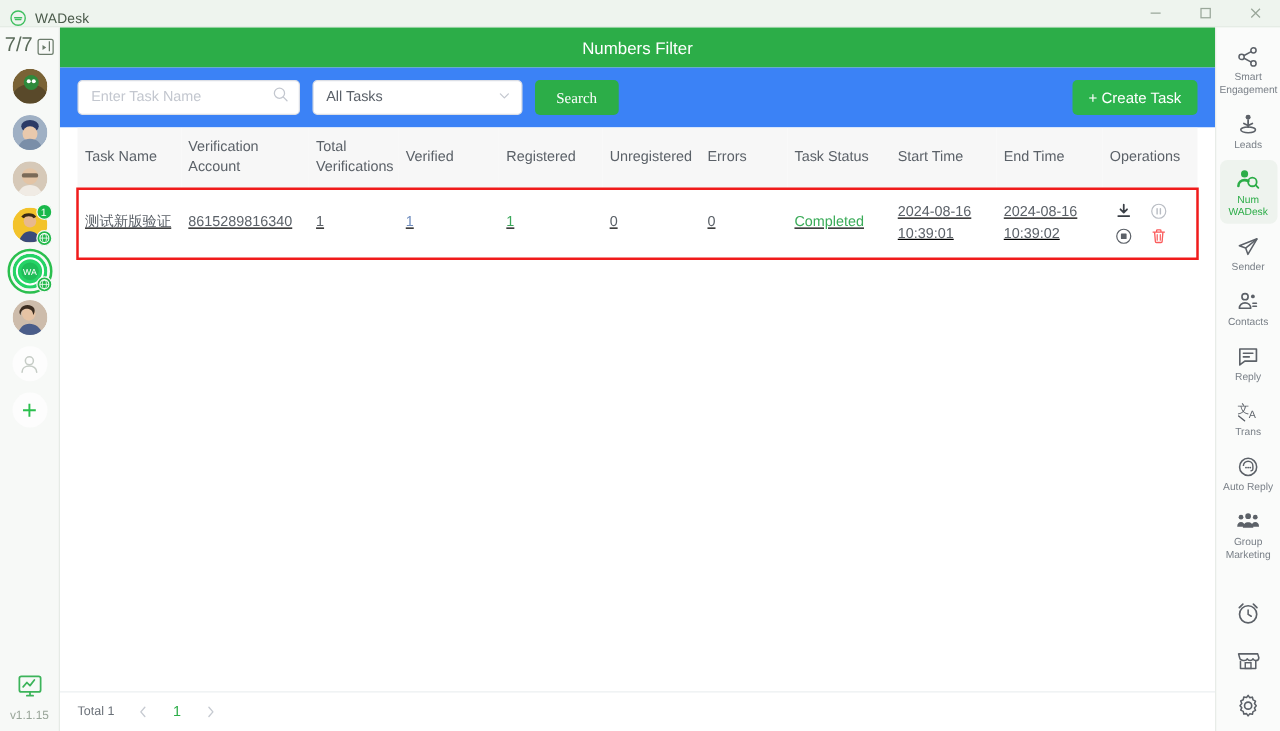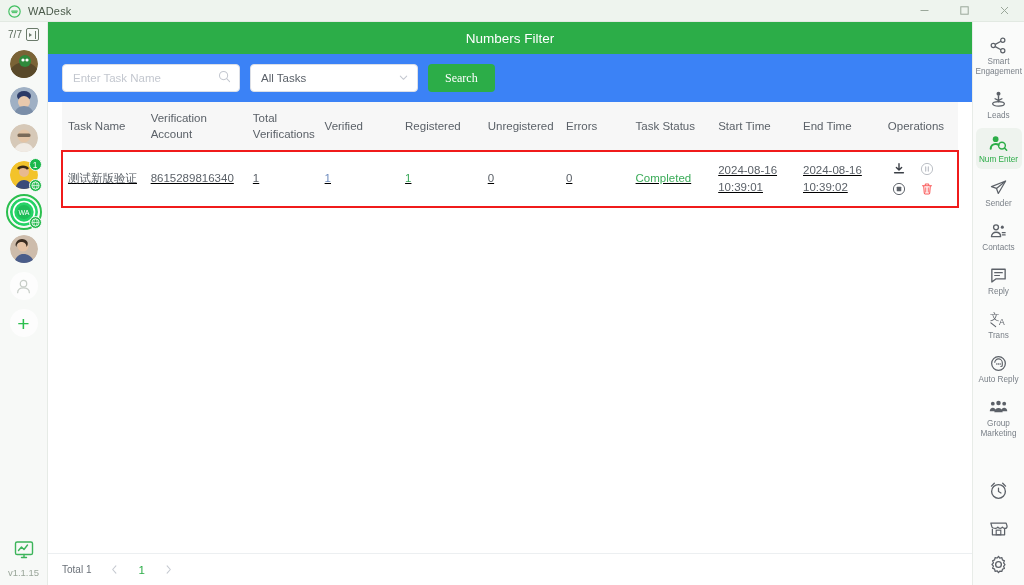--- a/index.html
+++ b/index.html
@@ -16,21 +16,21 @@
     display: flex;
     flex-direction: column;
   }
 
   
   .titlebar {
     height: 22px;
     background: #eef4ee;
     border-bottom: 1px solid #e2e9e2;
     display: flex;
-    align-items: center;
+    align-items: flex-end;
     padding-left: 8px;
     flex: 0 0 22px;
   }
   .tb-logo { width: 13px; height: 13px; margin-right: 7px; display:block; }
   .tb-title {
     font-size: 11px; color: #4a5a4a; letter-spacing: .2px;
   }
   .tb-spacer { flex: 1; }
   .winbtn {
     width: 40px; height: 22px;
@@ -46,21 +46,21 @@
   .rail-left {
     width: 48px;
     background: #f7f9f7;
     border-right: 1px solid #e6ebe6;
     display: flex; flex-direction: column; align-items: center;
     padding-top: 6px;
     position: relative;
   }
   .rail-top {
     display: flex; align-items: center; gap: 4px;
-    font-size: 10px; color: #5a6a5a;
+    font-size: 16px; color: #5a6a5a;
     margin-bottom: 9px;
   }
   .rail-top .boxicon {
     width: 13px; height: 13px;
     border: 1.4px solid #6b7b6b; border-radius: 2px;
     position: relative;
   }
   .rail-top .boxicon::before {
     content:""; position:absolute; right:2px; top:1.5px; bottom:1.5px;
     width:1.4px; background:#6b7b6b;
@@ -373,20 +373,21 @@
             <svg width="11" height="11" viewBox="0 0 12 12">
               <path d="M2.5 4.5L6 8l3.5-3.5" fill="none" stroke="#c3c7cf" stroke-width="1.1" stroke-linecap="round" stroke-linejoin="round"></path>
             </svg>
           </span>
         </div>
 
         <button class="btn-search">Search</button>
 
         <div class="toolbar-spacer"></div>
 
+        <button class="btn-create">+ Create Task</button>
       </div>
 
       <div class="table-area">
         <table>
           <colgroup>
             <col style="width:76px">
               <col style="width:94px">
               <col style="width:66px">
             <col style="width:74px">
               <col style="width:76px">
@@ -509,21 +510,21 @@
 
       <div class="r-item active">
         <span class="r-icon">
           <svg width="19" height="19" viewBox="0 0 20 20">
             <circle cx="7" cy="5.4" r="3" fill="#2cad48"></circle>
             <path d="M1.8 15.6c0-3.2 2.4-5 5.2-5 1.2 0 2.3.3 3.2.9" fill="none" stroke="#2cad48" stroke-width="2.2" stroke-linecap="round"></path>
             <circle cx="13.6" cy="12.2" r="3.6" fill="none" stroke="#2cad48" stroke-width="1.5"></circle>
             <path d="M16.4 14.9l2.2 2.2" stroke="#2cad48" stroke-width="1.6" stroke-linecap="round"></path>
           </svg>
         </span>
-        <span class="lbl">Num Enter</span>
+        <span class="lbl">Num WADesk</span>
       </div>
 
       <div class="r-item">
         <span class="r-icon">
           <svg width="19" height="19" viewBox="0 0 20 20">
             <path d="M17.5 3.2L2.6 9.1l5.3 1.9 1.9 5.3z" fill="none" stroke="#5c6168" stroke-width="1.3" stroke-linejoin="round"></path>
             <path d="M17.5 3.2L7.9 11" stroke="#5c6168" stroke-width="1.3"></path>
           </svg>
         </span>
         <span class="lbl">Sender</span>

